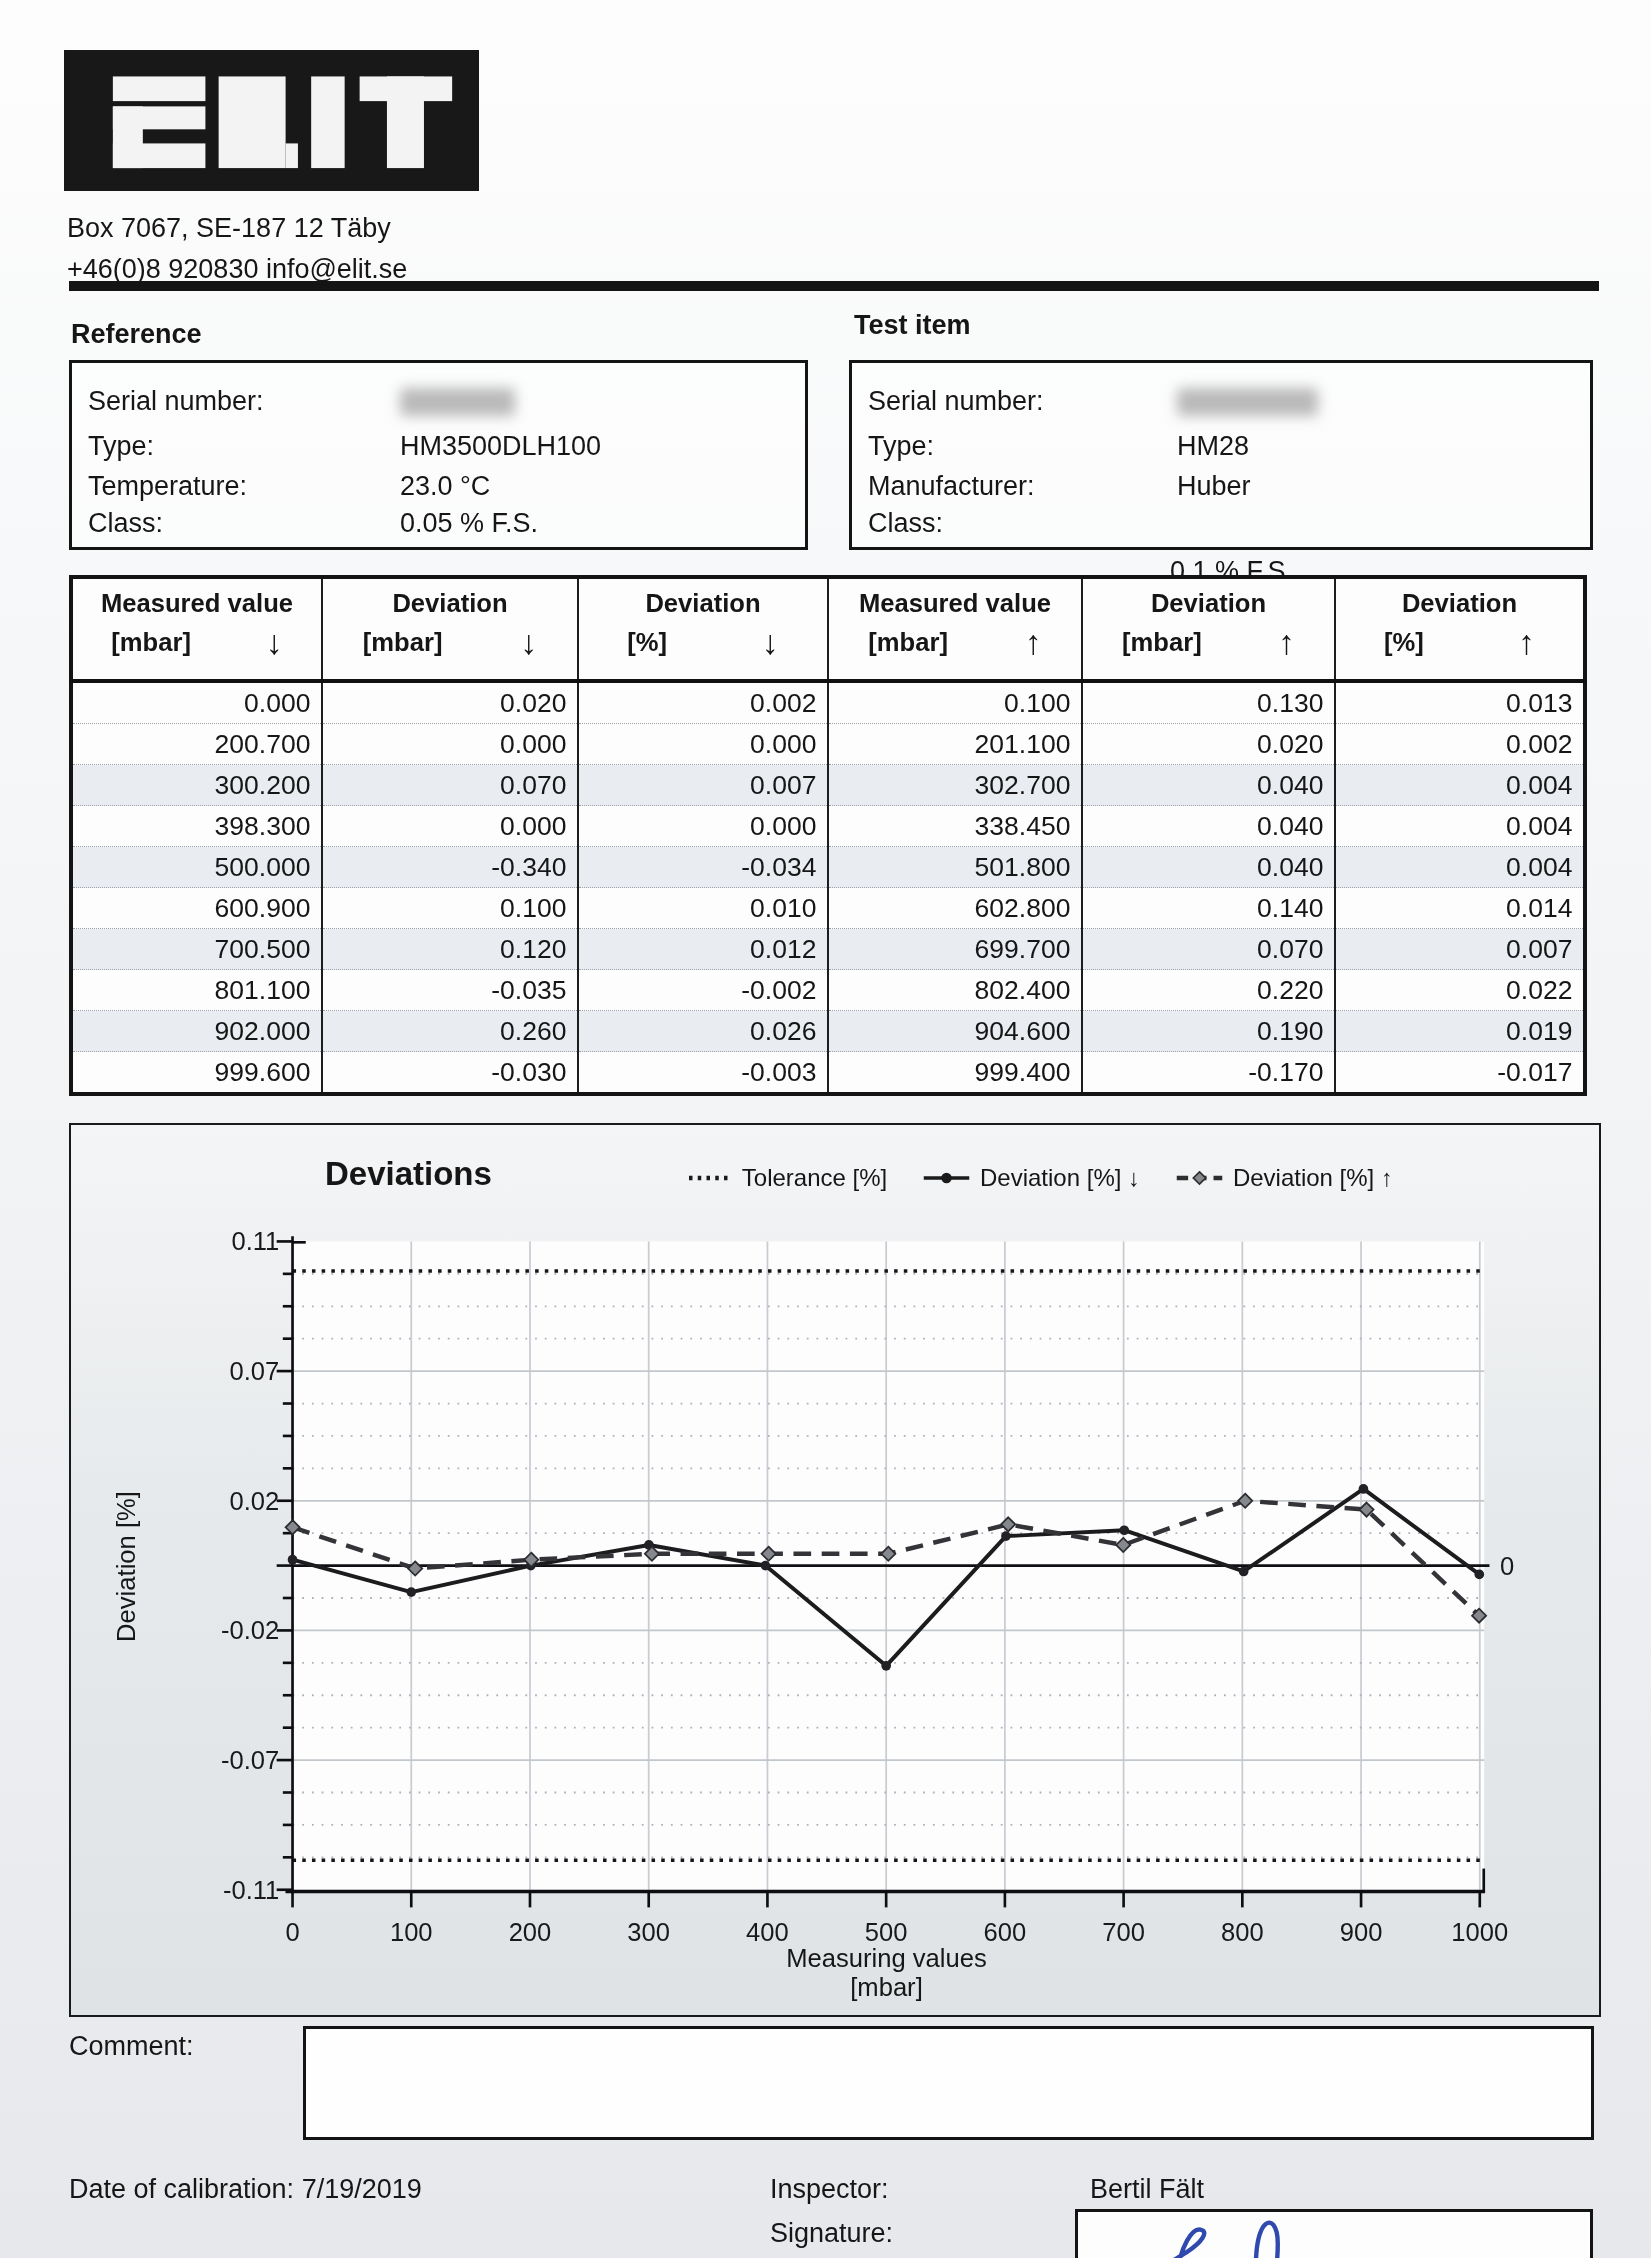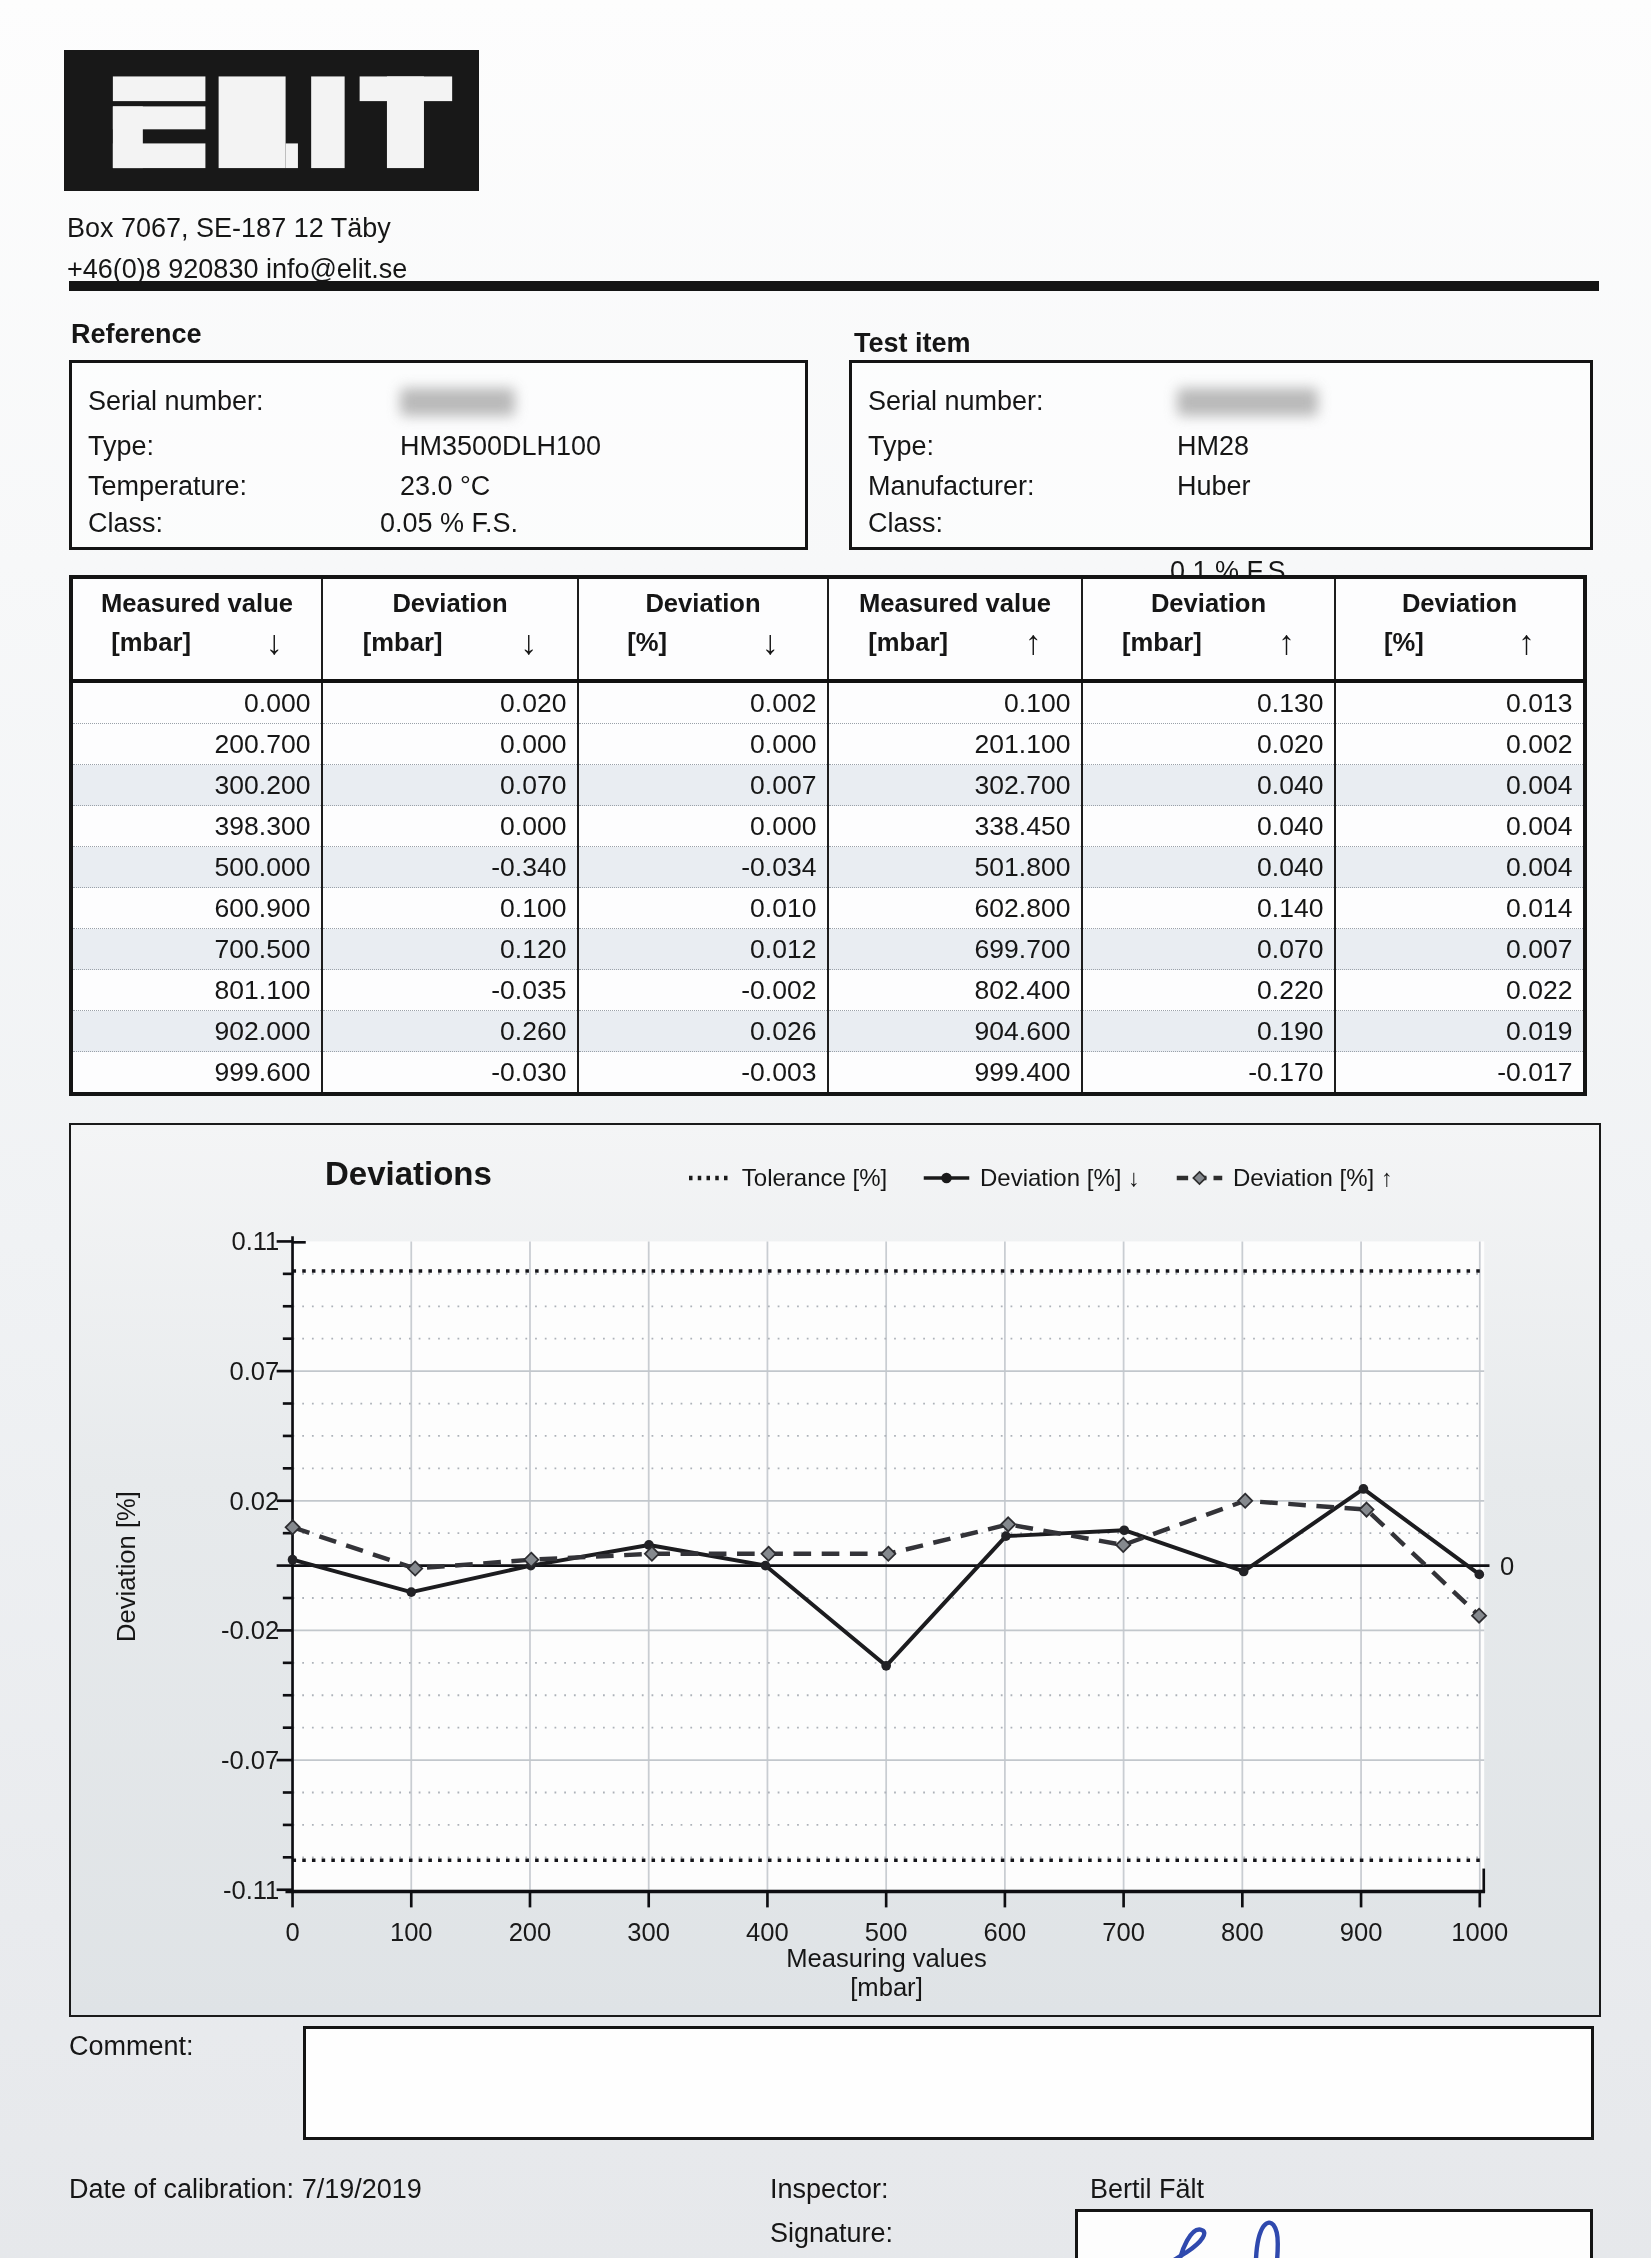--- a/index.html
+++ b/index.html
@@ -91,25 +91,25 @@
     <div class="row" style="top:64px;left:0;right:0;">
       <span class="lbl">Type:</span>
       <span style="position:absolute;left:328px;text-align:right;">HM3500DLH100</span>
     </div>
     <div class="row" style="top:104px;left:0;right:0;">
       <span class="lbl">Temperature:</span>
       <span style="position:absolute;left:328px;">23.0 °C</span>
     </div>
     <div class="row" style="top:141px;left:0;right:0;">
       <span class="lbl">Class:</span>
-      <span style="position:absolute;left:308px;">0.05 % F.S.</span>
-    </div>
-  </div>
-
-  <div class="sec-title" style="left:854px;top:328px;">Test item</div>
+      <span style="position:absolute;left:328px;">0.05 % F.S.</span>
+    </div>
+  </div>
+
+  <div class="sec-title" style="left:854px;top:310px;">Test item</div>
   <div class="info-box" style="left:849px;width:738px;">
     <div class="row" style="top:19.4px;left:0;right:0;">
       <span class="lbl">Serial number:</span>
       <span class="blur-redact" style="left:325px;width:141px;"></span>
     </div>
     <div class="row" style="top:64px;left:0;right:0;">
       <span class="lbl">Type:</span>
       <span style="position:absolute;left:325px;">HM28</span>
     </div>
     <div class="row" style="top:104px;left:0;right:0;">

